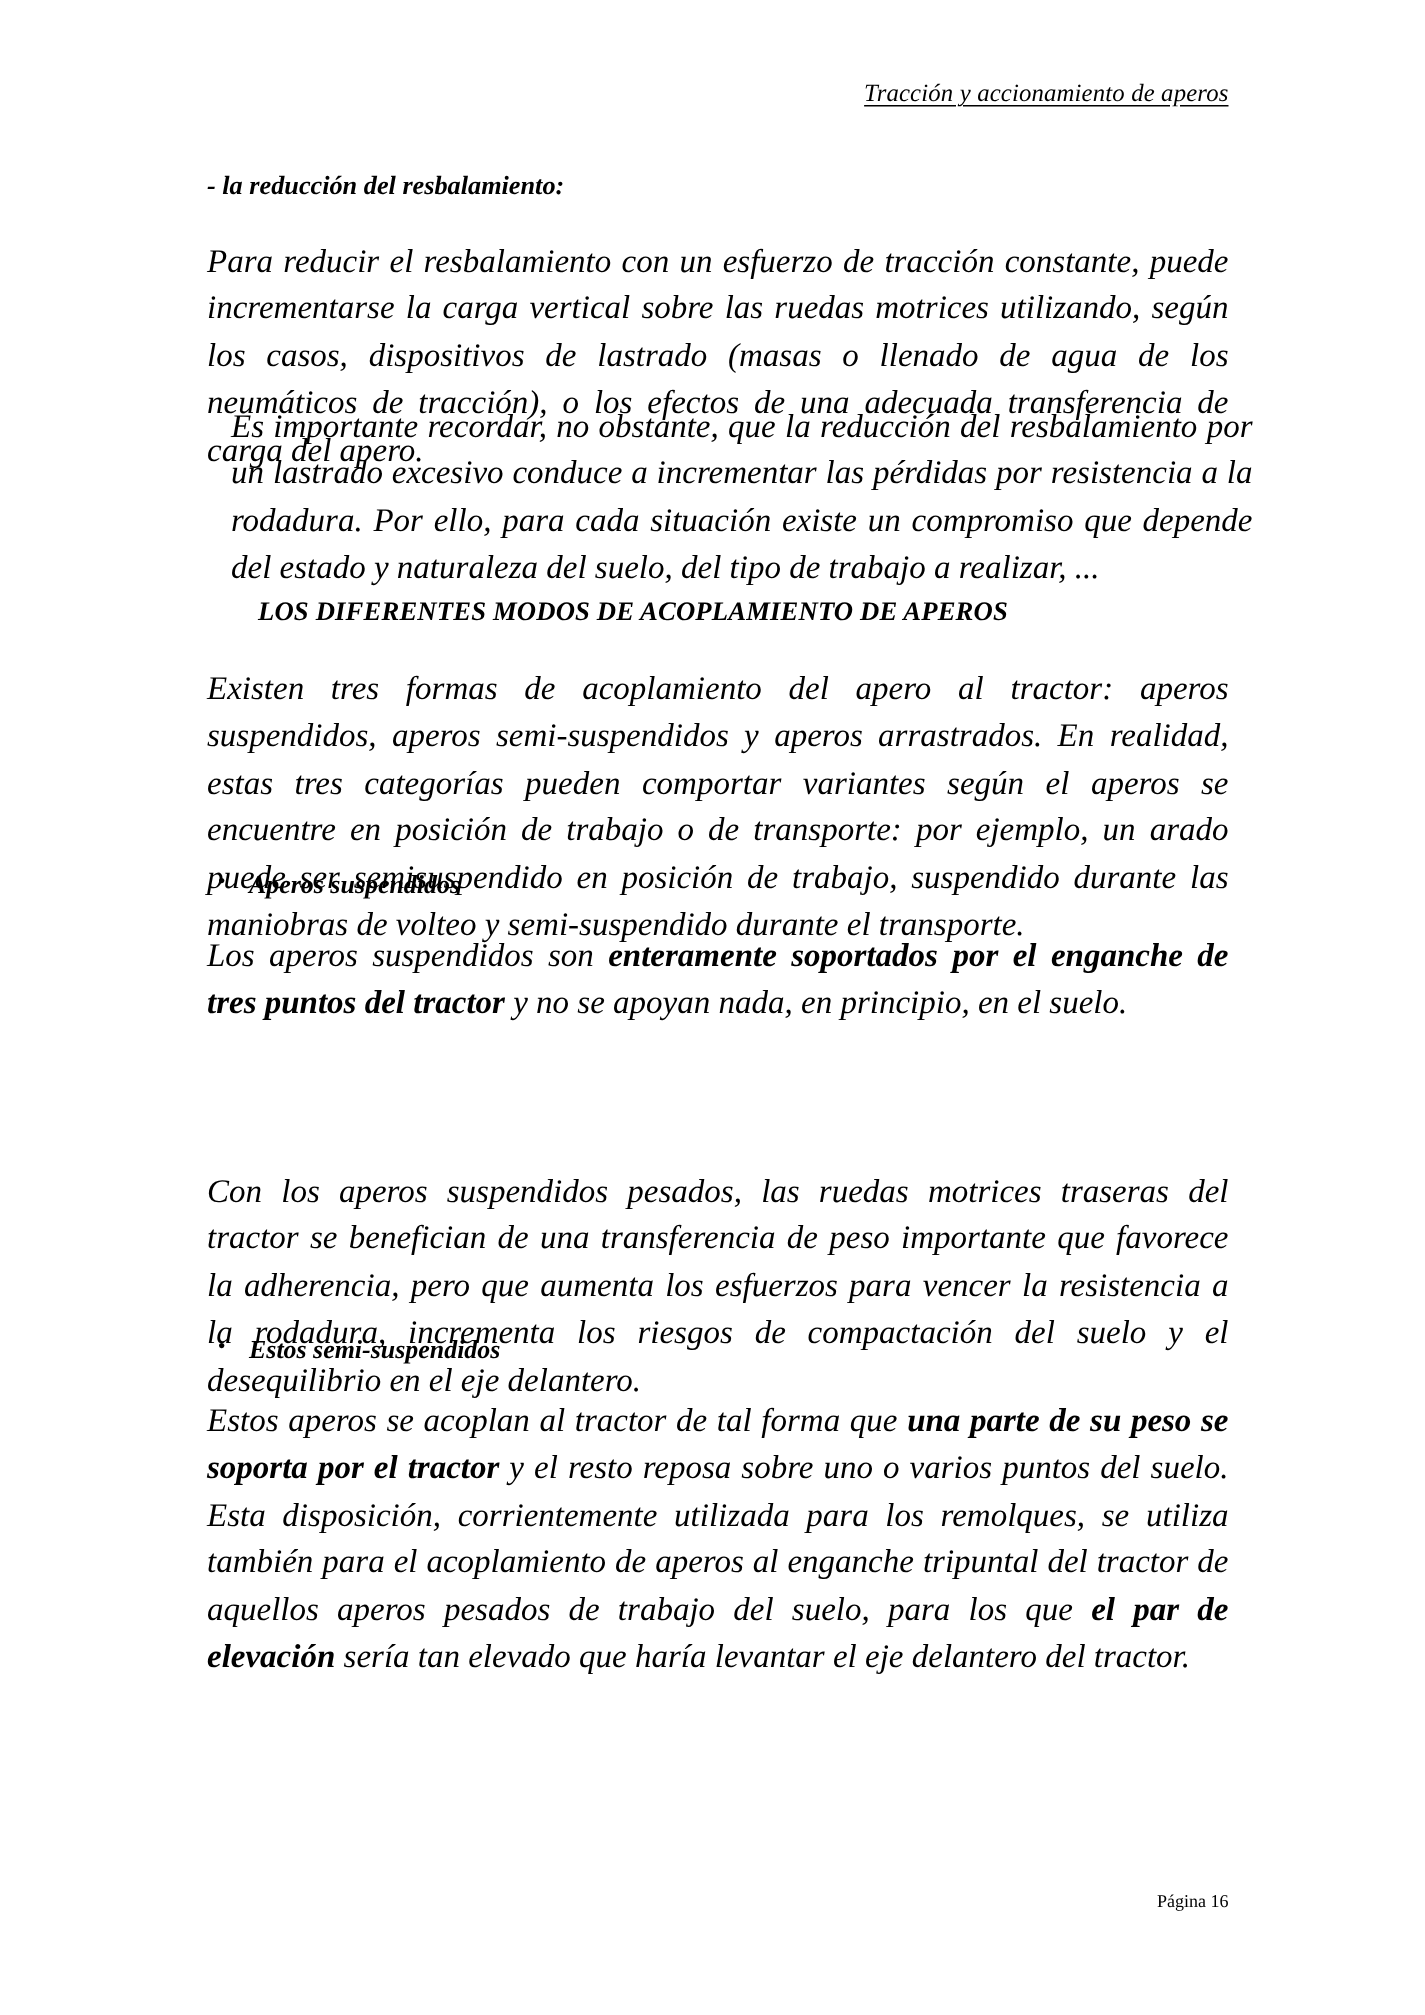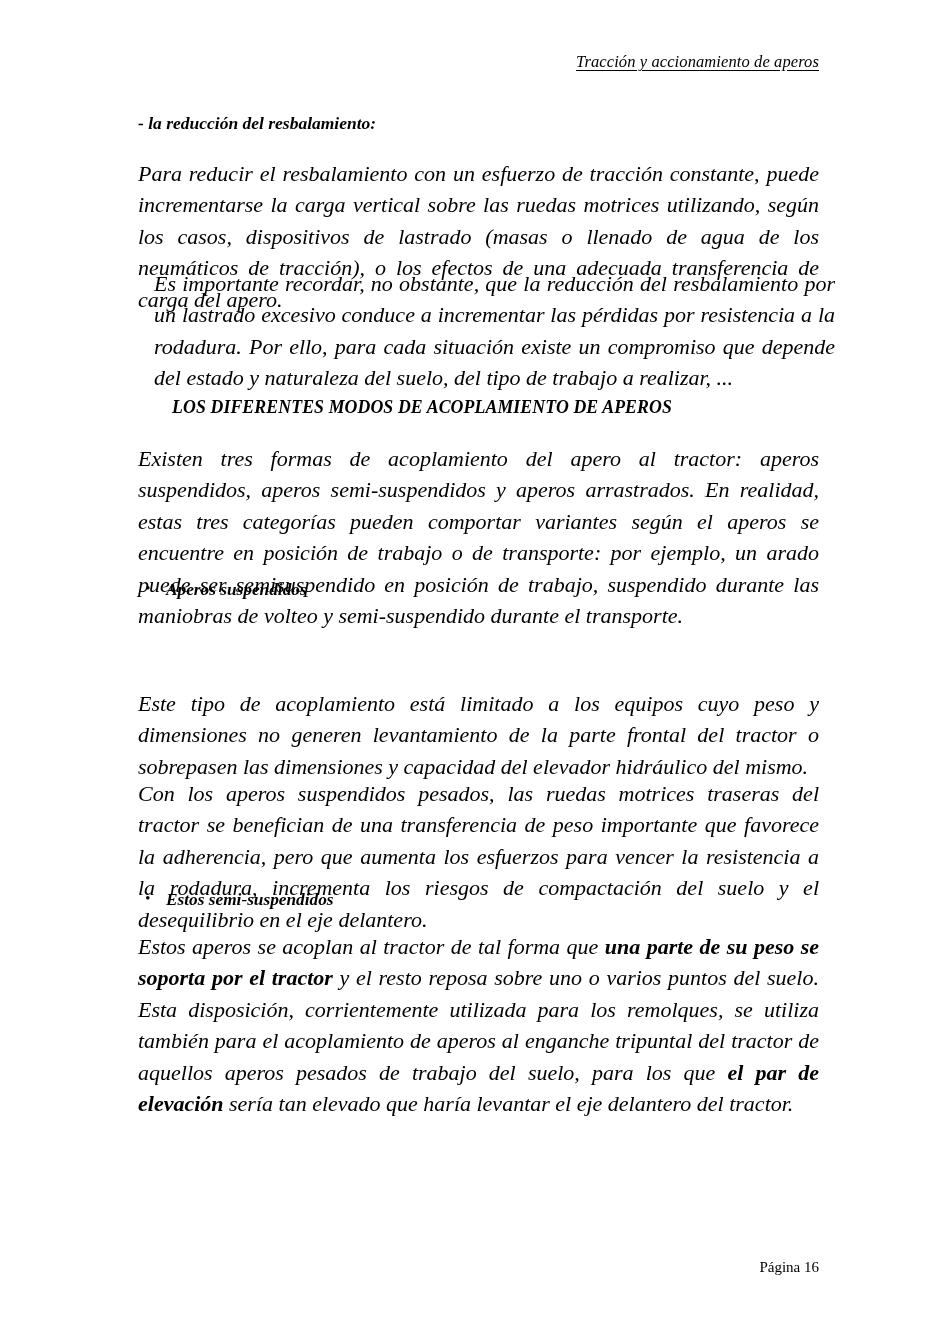--- a/index.html
+++ b/index.html
@@ -85,21 +85,21 @@
 
   
   .page-footer {
     position: absolute;
     left: 138px;
     top: 1258px;
     width: 681px;
     text-align: right;
   }
   .page-footer .footer-text {
-    font-size: 15px;
+    font-size: 12px;
     font-family: "Liberation Serif", "DejaVu Serif", serif;
   }
 </style>
 </head>
 <body>
 
 <div class="page">
 
   <div class="page-header">
     <span class="header-text">Tracción y accionamiento de aperos</span>
@@ -125,24 +125,24 @@
     <p class="body">Existen tres formas de acoplamiento del apero al tractor: aperos suspendidos, aperos semi-suspendidos y aperos arrastrados. En realidad, estas tres categorías pueden comportar variantes según el aperos se encuentre en posición de trabajo o de transporte: por ejemplo, un arado puede ser semisuspendido en posición de trabajo, suspendido durante las maniobras de volteo y semi-suspendido durante el transporte.</p>
   </div>
 
   <div class="blk" style="top:578px;">
     <div class="bullet-item">
       <span class="bullet-dot">•</span>
       <span class="bullet-label">Aperos suspendidos</span>
     </div>
   </div>
 
+  <div class="blk" style="top:621px;">
+    <p class="body"><span>Los aperos suspendidos son </span><b>enteramente soportados por el enganche de tres puntos del tractor</b><span> y no se apoyan nada, en principio, en el suelo.</span></p>
+  </div>
 
-  <div class="blk" style="top:688px;">
-    <p class="body">Este tipo de acoplamiento está limitado a los equipos cuyo peso y dimensiones no generen levantamiento de la parte frontal del tractor o sobrepasen las dimensiones y capacidad del elevador hidráulico del mismo.</p>
-  </div>
 
   <div class="blk" style="top:778px;">
     <p class="body">Con los aperos suspendidos pesados, las ruedas motrices traseras del tractor se benefician de una transferencia de peso importante que favorece la adherencia, pero que aumenta los esfuerzos para vencer la resistencia a la rodadura, incrementa los riesgos de compactación del suelo y el desequilibrio en el eje delantero.</p>
   </div>
 
   <div class="blk" style="top:888px;">
     <div class="bullet-item">
       <span class="bullet-dot">•</span>
       <span class="bullet-label">Estos semi-suspendidos</span>
     </div>

